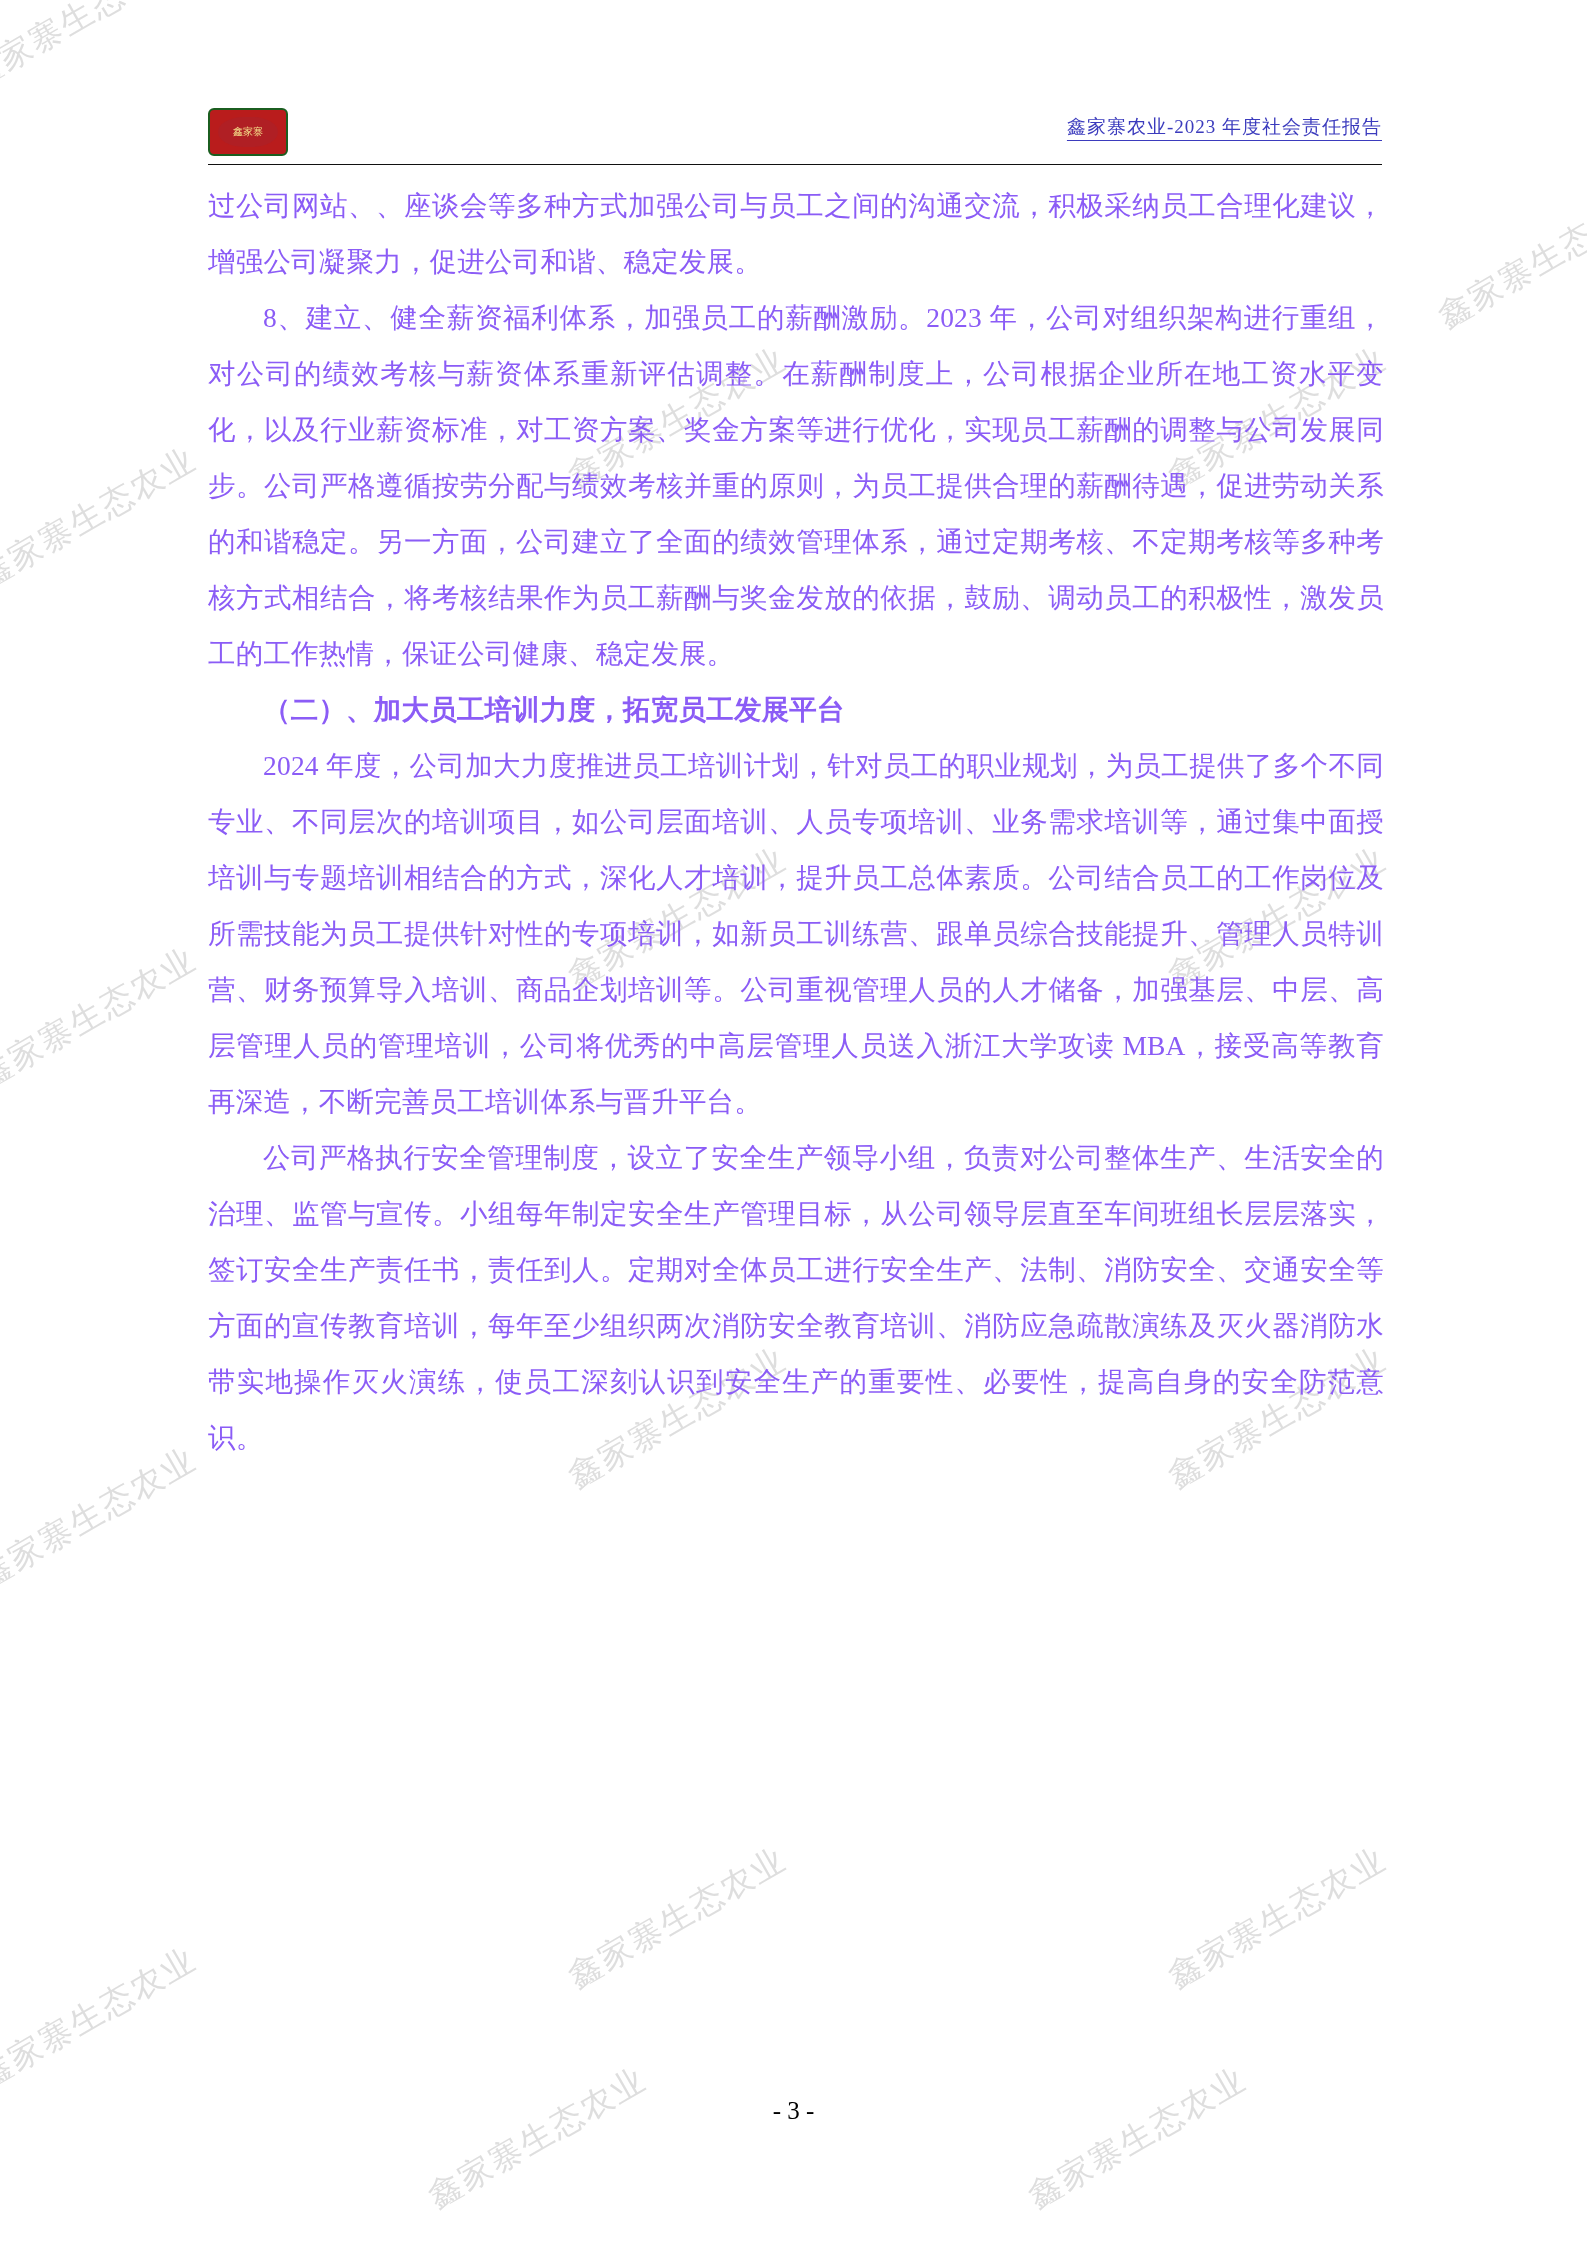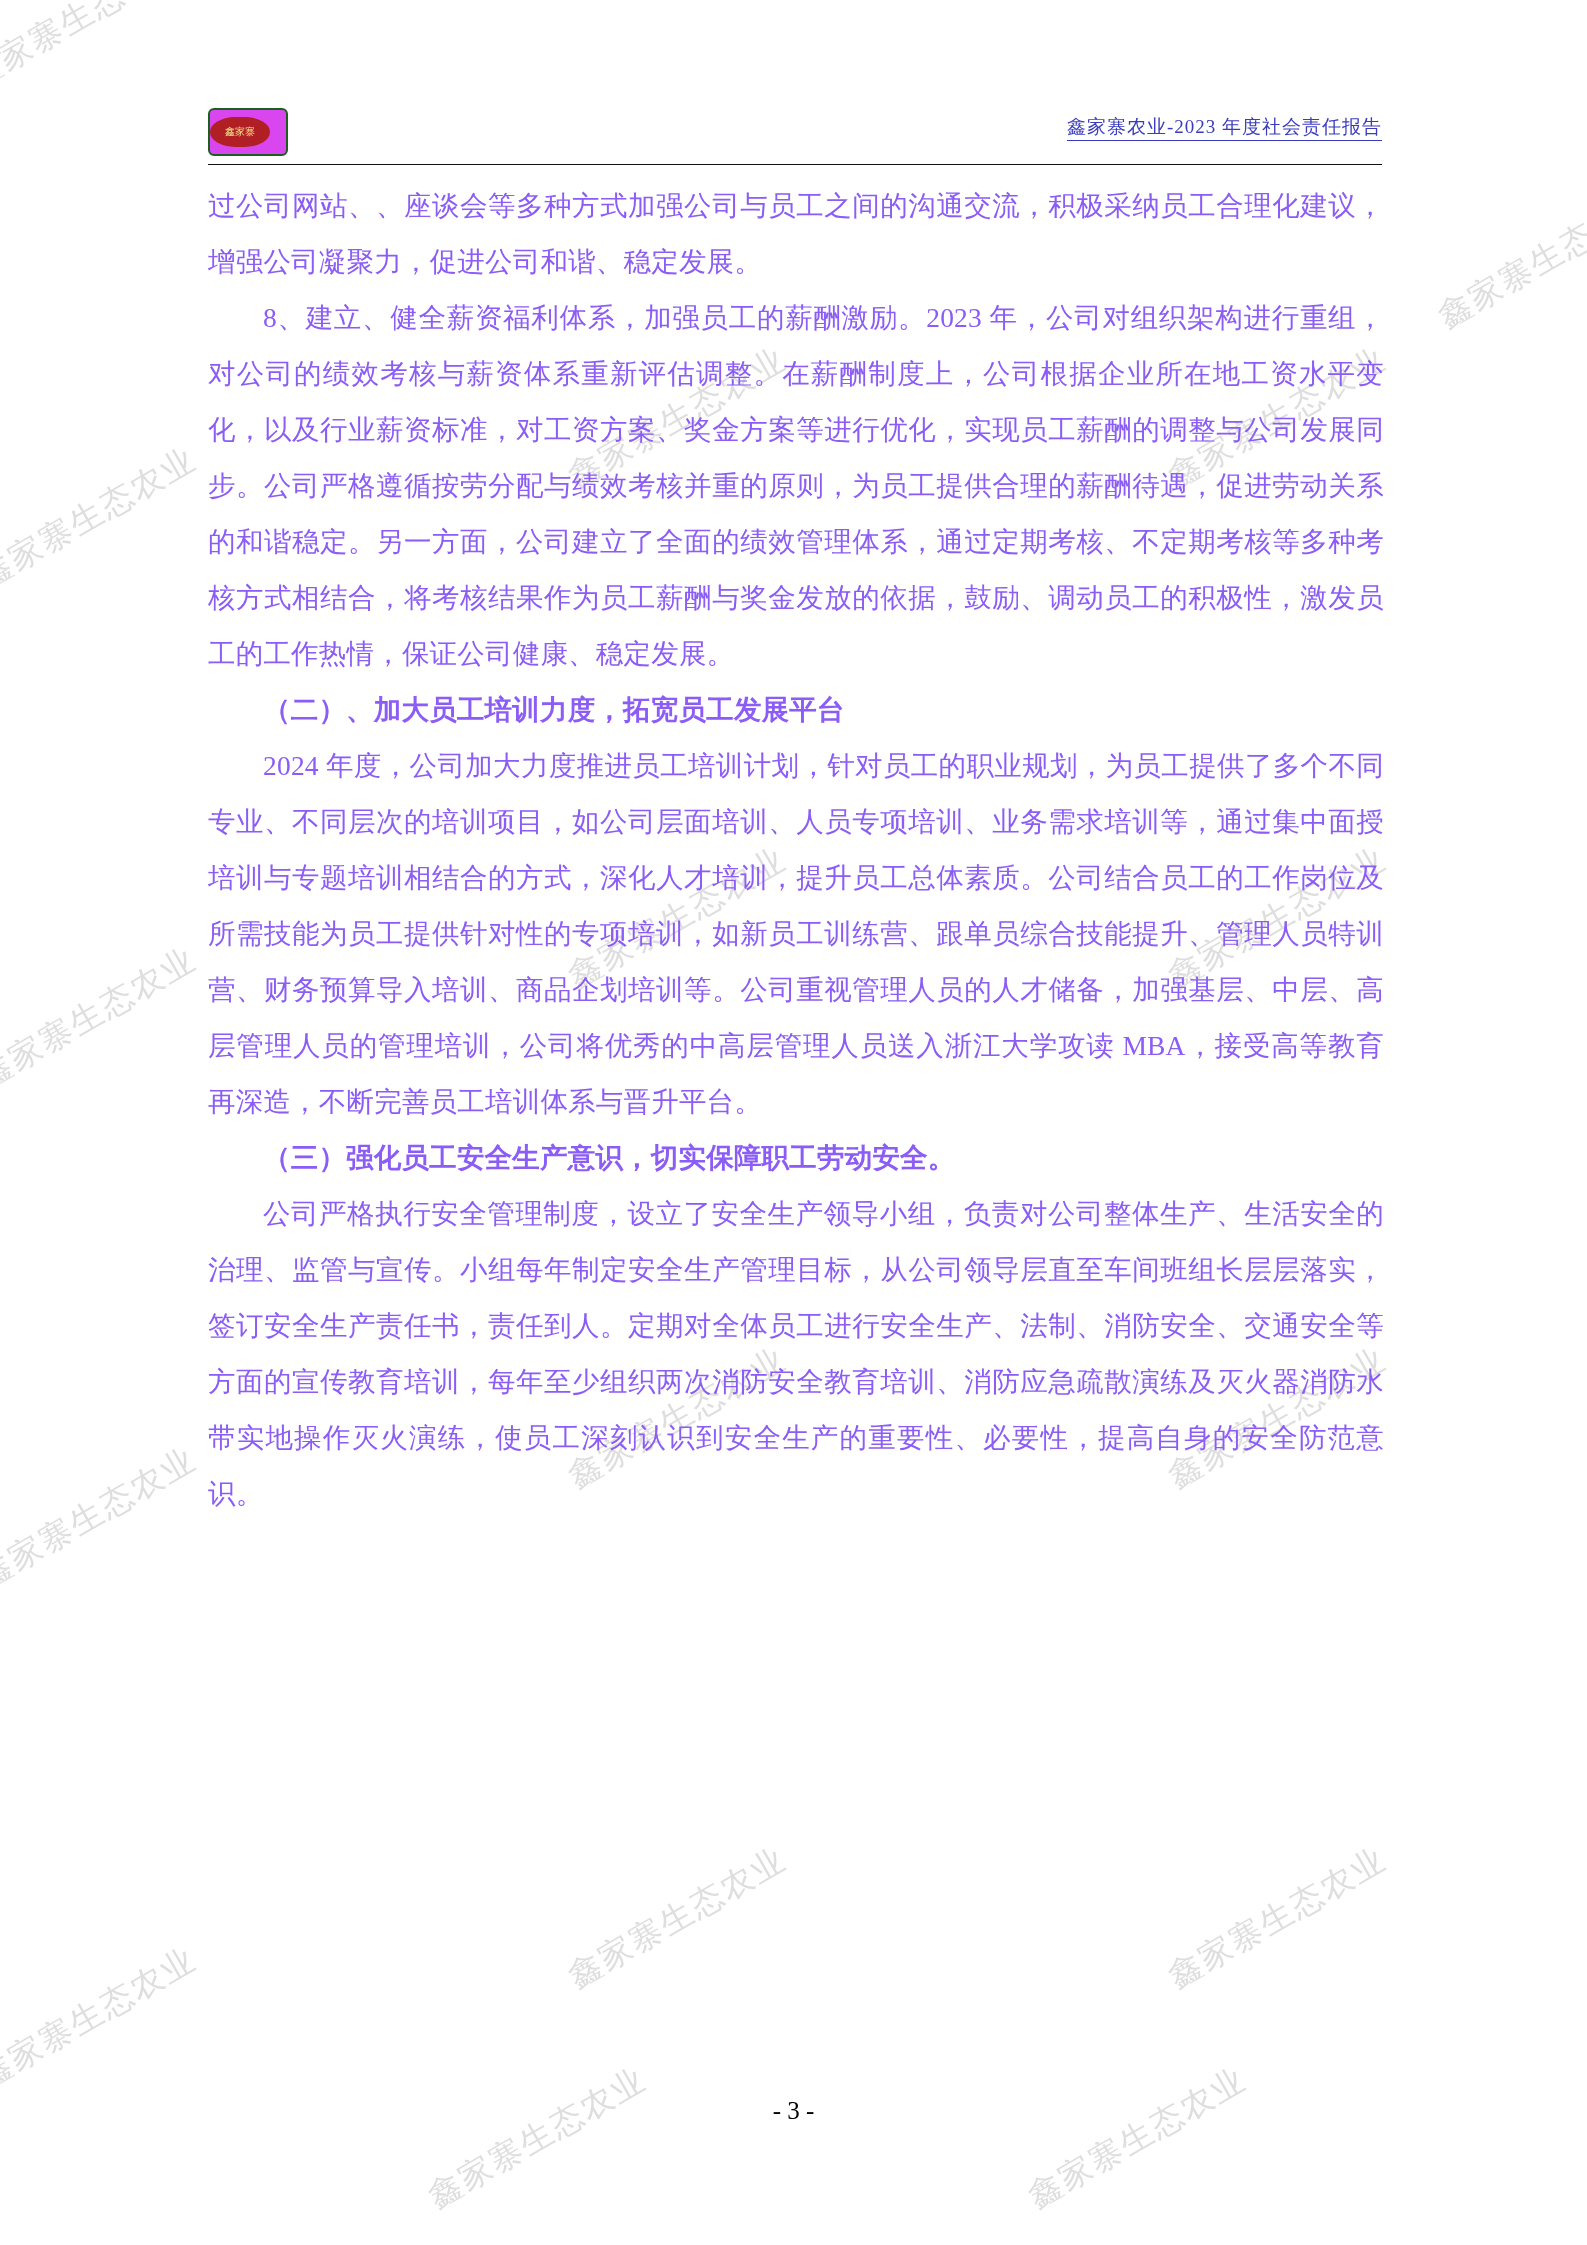--- a/index.html
+++ b/index.html
@@ -48,24 +48,25 @@
     height: 56px;
     z-index: 10;
   }
   .logo {
     position: absolute;
     left: 0;
     top: 0;
     width: 76px;
     height: 44px;
     border-radius: 6px;
-    background: #d946ef;
+    background: #b91c1c;
     border: 2px solid #1b5e20;
     display: flex;
     align-items: center;
+    justify-content: center;
     overflow: hidden;
   }
   .logo .inner {
     width: 60px;
     height: 30px;
     border-radius: 50% / 60%;
     background: #b01f24;
     color: #f5e08a;
     font-family: "Liberation Sans", sans-serif;
     font-size: 10px;
@@ -161,21 +162,20 @@
     </div>
     <div class="header-title">鑫家寨农业-2023 年度社会责任报告</div>
     <div class="header-rule"></div>
   </div>
 
   <div class="content">
     <p class="">过公司网站、、座谈会等多种方式加强公司与员工之间的沟通交流，积极采纳员工合理化建议，增强公司凝聚力，促进公司和谐、稳定发展。</p>
     <p class="indent">8、建立、健全薪资福利体系，加强员工的薪酬激励。2023 年，公司对组织架构进行重组，对公司的绩效考核与薪资体系重新评估调整。在薪酬制度上，公司根据企业所在地工资水平变化，以及行业薪资标准，对工资方案、奖金方案等进行优化，实现员工薪酬的调整与公司发展同步。公司严格遵循按劳分配与绩效考核并重的原则，为员工提供合理的薪酬待遇，促进劳动关系的和谐稳定。另一方面，公司建立了全面的绩效管理体系，通过定期考核、不定期考核等多种考核方式相结合，将考核结果作为员工薪酬与奖金发放的依据，鼓励、调动员工的积极性，激发员工的工作热情，保证公司健康、稳定发展。</p>
     <p class="heading">（二）、加大员工培训力度，拓宽员工发展平台</p>
     <p class="indent">2024 年度，公司加大力度推进员工培训计划，针对员工的职业规划，为员工提供了多个不同专业、不同层次的培训项目，如公司层面培训、人员专项培训、业务需求培训等，通过集中面授培训与专题培训相结合的方式，深化人才培训，提升员工总体素质。公司结合员工的工作岗位及所需技能为员工提供针对性的专项培训，如新员工训练营、跟单员综合技能提升、管理人员特训营、财务预算导入培训、商品企划培训等。公司重视管理人员的人才储备，加强基层、中层、高层管理人员的管理培训，公司将优秀的中高层管理人员送入浙江大学攻读 MBA，接受高等教育再深造，不断完善员工培训体系与晋升平台。</p>
-    <p class="heading">（三）强化员工安全生产意识，切实保障职工劳动安全。</p>
     <p class="indent">公司严格执行安全管理制度，设立了安全生产领导小组，负责对公司整体生产、生活安全的治理、监管与宣传。小组每年制定安全生产管理目标，从公司领导层直至车间班组长层层落实，签订安全生产责任书，责任到人。定期对全体员工进行安全生产、法制、消防安全、交通安全等方面的宣传教育培训，每年至少组织两次消防安全教育培训、消防应急疏散演练及灭火器消防水带实地操作灭火演练，使员工深刻认识到安全生产的重要性、必要性，提高自身的安全防范意识。</p>
   </div>
 
   <div class="footer">
     <span>- 3 -</span>
   </div>
 
 </div>
 
 </body></html>

